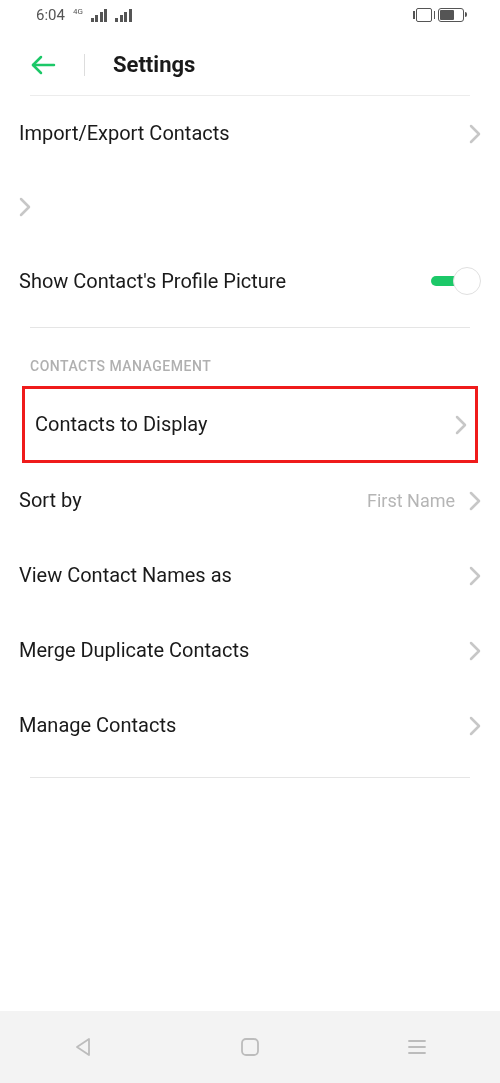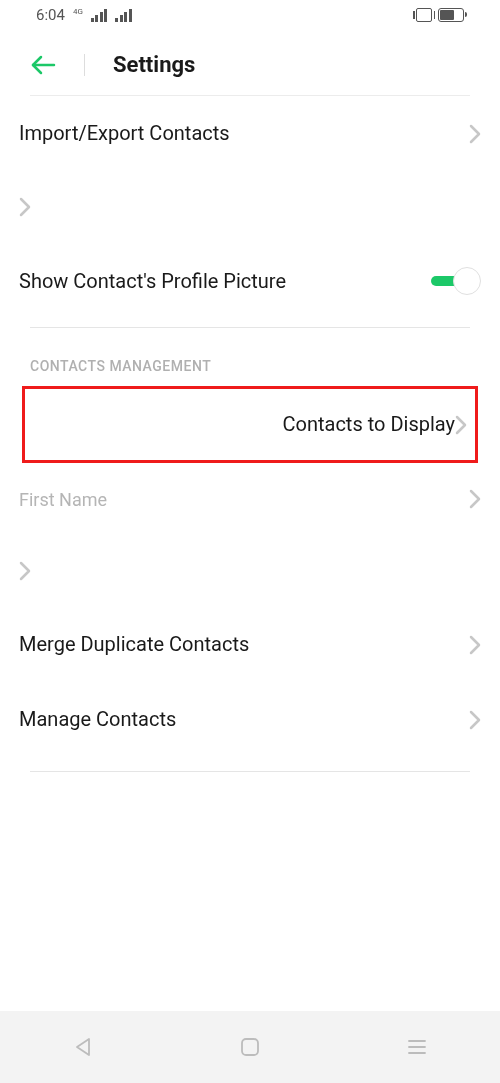--- a/index.html
+++ b/index.html
@@ -159,21 +159,20 @@
     }
     .highlighted-row {
       margin: 0 22px;
       border: 3px solid #ef1b1b;
       padding: 22px 8px 22px 10px;
     }
     .highlighted-row .row-inner {
       display:flex;
       align-items:center;
       justify-content:space-between;
-      text-align:right;
     }
     .section-divider {
       height:1px;
       background:#e5e5e5;
       margin: 8px 30px 0 30px;
     }
     .bottom-divider {
       height:1px;
       background:#e5e5e5;
       margin: 14px 30px 0 30px;
@@ -269,29 +268,31 @@
     <span class="row-label">Contacts to Display</span>
     <span class="chevron">
       <svg width="12" height="20" viewBox="0 0 12 20" fill="none" stroke="#c7c7c7" stroke-width="2.5" stroke-linecap="round" stroke-linejoin="round">
           <path d="M2 2l8 8-8 8"></path>
         </svg>
     </span>
   </div>
 </div>
 
 <div class="row">
+  <span class="row-label">Sort by</span>
   <span class="row-value">First Name</span>
   <span class="chevron">
     <svg width="12" height="20" viewBox="0 0 12 20" fill="none" stroke="#c7c7c7" stroke-width="2.5" stroke-linecap="round" stroke-linejoin="round">
         <path d="M2 2l8 8-8 8"></path>
       </svg>
   </span>
 </div>
 
 <div class="row">
+  <span class="row-label multiline">View Contact Names as</span>
   <span class="chevron">
     <svg width="12" height="20" viewBox="0 0 12 20" fill="none" stroke="#c7c7c7" stroke-width="2.5" stroke-linecap="round" stroke-linejoin="round">
         <path d="M2 2l8 8-8 8"></path>
       </svg>
   </span>
 </div>
 
 <div class="row">
   <span class="row-label">Merge Duplicate Contacts</span>
   <span class="chevron">

